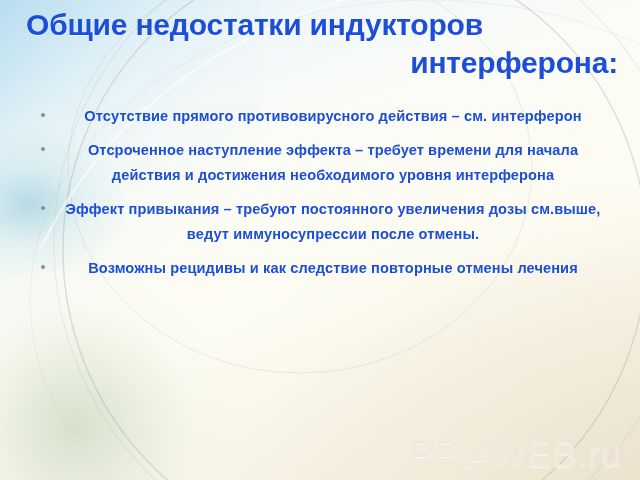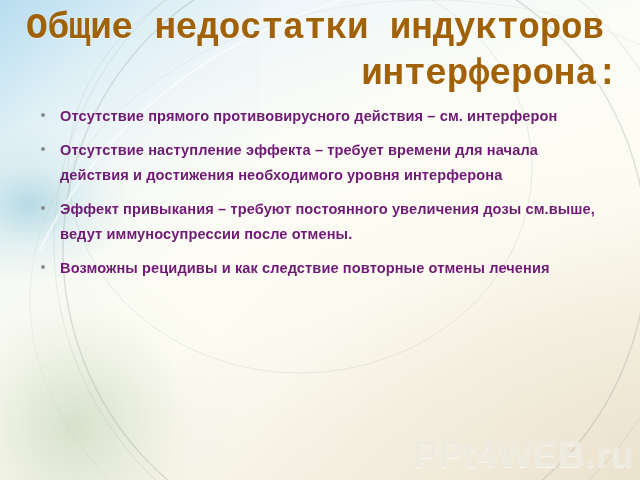--- a/index.html
+++ b/index.html
@@ -96,68 +96,68 @@
     inset: 0;
     pointer-events: none;
   }
 
   
   #title {
     position: absolute;
     left: 26px;
     top: 6px;
     width: 592px;
-    color: #a16207;
-    font-size: 36px;
+    color: #1d4ed8;
+    font-size: 30px;
     font-weight: bold;
     line-height: 1.28;
     letter-spacing: -0.2px;
     text-shadow: 0 1px 0 rgba(255,255,255,0.55);
-    font-family: Liberation Mono, monospace;
   }
   #title .l2 {
     display: block;
     padding-left: 12px;
     text-align: right;
   }
 
   
   #bullets {
     position: absolute;
     left: 38px;
     top: 104px;
     width: 568px;
   }
   .bullet {
     position: relative;
     padding-left: 22px;
     margin-bottom: 9px;
-    color: #701a75;
+    color: #1d4ed8;
     font-size: 14.6px;
     font-weight: bold;
     line-height: 1.72;
     letter-spacing: 0.1px;
+    text-align: center;
   }
   .bullet .dot {
     position: absolute;
     left: 3px;
     top: 9px;
     width: 4px;
     height: 4px;
     border-radius: 50%;
     background: #8b8b8b;
   }
 
   
   #watermark {
     position: absolute;
-    right: 6px;
+    right: 18px;
     bottom: 4px;
     font-size: 37px;
-    font-weight: bold;
+    font-weight: normal;
     letter-spacing: 0.5px;
     color: rgba(236,232,222,0.92);
     text-shadow: 0 1px 1px rgba(255,255,255,0.65);
     user-select: none;
   }
 </style>
 </head>
 <body>
 
 <div id="slide">
@@ -185,21 +185,21 @@
     <span class="l2">интерферона:</span>
   </div>
 
   <div id="bullets">
     <div class="bullet">
       <span class="dot"></span>
       <span>Отсутствие прямого противовирусного действия – см. интерферон</span>
     </div>
     <div class="bullet">
       <span class="dot"></span>
-      <span>Отсутствие наступление эффекта – требует времени для начала действия и достижения необходимого уровня интерферона</span>
+      <span>Отсроченное наступление эффекта – требует времени для начала действия и достижения необходимого уровня интерферона</span>
     </div>
     <div class="bullet">
       <span class="dot"></span>
       <span>Эффект привыкания – требуют постоянного увеличения дозы см.выше, ведут иммуносупрессии после отмены.</span>
     </div>
     <div class="bullet">
       <span class="dot"></span>
       <span>Возможны рецидивы и как следствие повторные отмены лечения</span>
     </div>
   </div>

